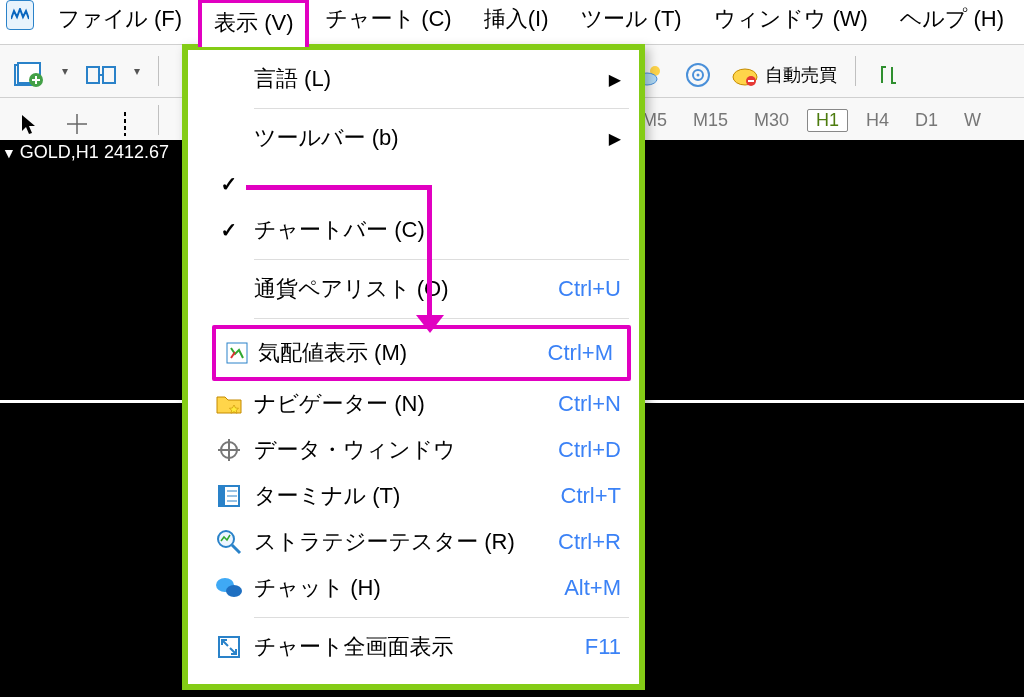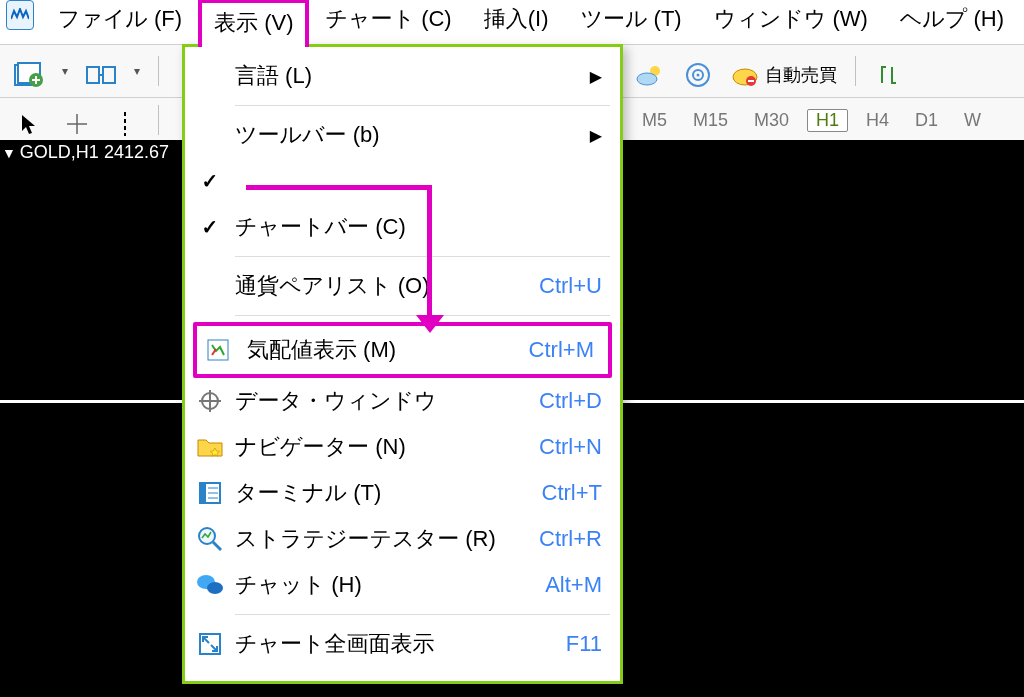--- a/index.html
+++ b/index.html
@@ -134,24 +134,24 @@
     font-size: 14px;
   }
 
   
   .dropdown {
     position: absolute;
     top: 44px;
     left: 182px;
     width: 435px;
     background: #fff;
-    border: 3px solid #84cc16;
+    border: 6px solid #84cc16;
     box-shadow: 4px 4px 10px rgba(0,0,0,0.25);
     z-index: 20;
-    padding: 6px 0 14px 0;
+    padding: 6px 0 14px 16px;
   }
   .dropdown .row {
     display: flex;
     align-items: center;
     height: 46px;
     padding: 0 18px 0 0;
   }
   .dropdown .row .iconcell {
     width: 50px;
     display: flex;
@@ -182,21 +182,20 @@
     height: 1px;
     background: #ddd;
     margin: 6px 10px 6px 50px;
   }
   .dropdown .row.highlight {
     margin: 0 8px;
     border: 4px solid #e100c1;
     border-radius: 2px;
     height: 48px;
     padding-right: 14px;
-    gap: 8px;
   }
   .dropdown .row.highlight .iconcell {
     width: 42px;
   }
 
   .check:before { content: "✓"; font-weight: bold; color: #000; }
 
   
   .annot-top {
     position: absolute;
@@ -393,38 +392,38 @@
           <path d="M5 6l4 6 4-4 4 8" fill="none" stroke="#2fa82f" stroke-width="2"></path>
           <path d="M5 16l4-6" stroke="#d33" stroke-width="2"></path>
         </svg>
     </span>
     <span class="label">気配値表示 (M)</span>
     <span class="shortcut">Ctrl+M</span>
   </div>
 
   <div class="row">
     <span class="iconcell">
+      <svg width="26" height="22" viewBox="0 0 26 22">
+          <path d="M1 4h8l3 3h13v13H1z" fill="#ffd54a" stroke="#c48a00"></path>
+          <path d="M18 12l1.5 3 3 .3-2.3 2 .7 3-2.9-1.7L15 20.3l.7-3-2.3-2 3-.3z" fill="#ffeb3b" stroke="#c48a00" stroke-width="0.6"></path>
+        </svg>
+    </span>
+    <span class="label">ナビゲーター (N)</span>
+    <span class="shortcut">Ctrl+N</span>
+  </div>
+
+  <div class="row">
+    <span class="iconcell">
       <svg width="24" height="24" viewBox="0 0 24 24">
           <circle cx="12" cy="12" r="8" fill="none" stroke="#777" stroke-width="2"></circle>
           <path d="M12 1v22M1 12h22" stroke="#777" stroke-width="2"></path>
         </svg>
     </span>
     <span class="label">データ・ウィンドウ</span>
     <span class="shortcut">Ctrl+D</span>
-  </div>
-
-  <div class="row">
-    <span class="iconcell">
-      <svg width="26" height="22" viewBox="0 0 26 22">
-          <path d="M1 4h8l3 3h13v13H1z" fill="#ffd54a" stroke="#c48a00"></path>
-          <path d="M18 12l1.5 3 3 .3-2.3 2 .7 3-2.9-1.7L15 20.3l.7-3-2.3-2 3-.3z" fill="#ffeb3b" stroke="#c48a00" stroke-width="0.6"></path>
-        </svg>
-    </span>
-    <span class="label">ナビゲーター (N)</span>
-    <span class="shortcut">Ctrl+N</span>
   </div>
 
   <div class="row">
     <span class="iconcell">
       <svg width="22" height="22" viewBox="0 0 22 22">
           <rect x="1" y="1" width="20" height="20" fill="#fff" stroke="#2a82c9" stroke-width="2"></rect>
           <rect x="1" y="1" width="6" height="20" fill="#2a82c9"></rect>
           <line x1="9" y1="6" x2="19" y2="6" stroke="#2a82c9"></line>
           <line x1="9" y1="11" x2="19" y2="11" stroke="#2a82c9"></line>
           <line x1="9" y1="16" x2="19" y2="16" stroke="#2a82c9"></line>

